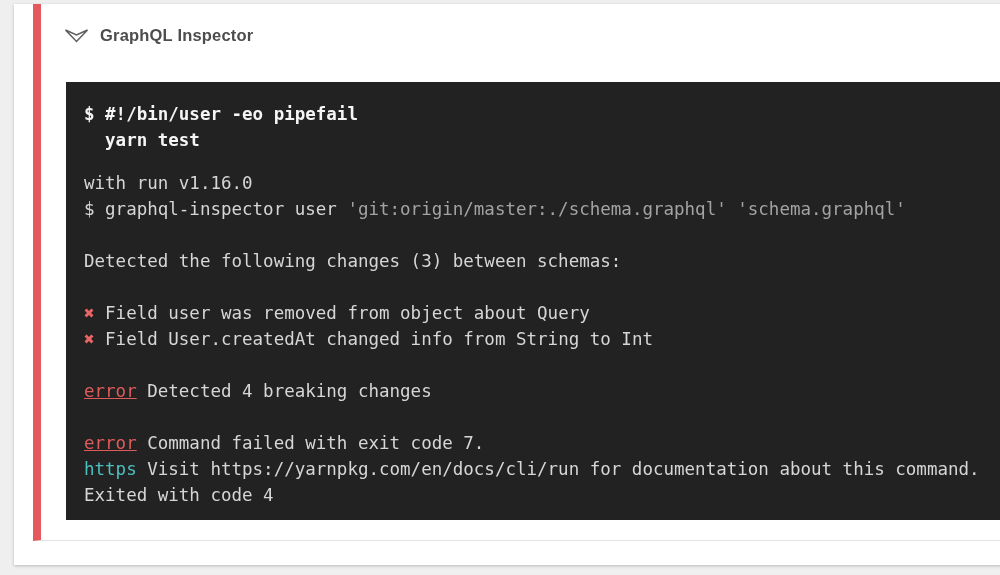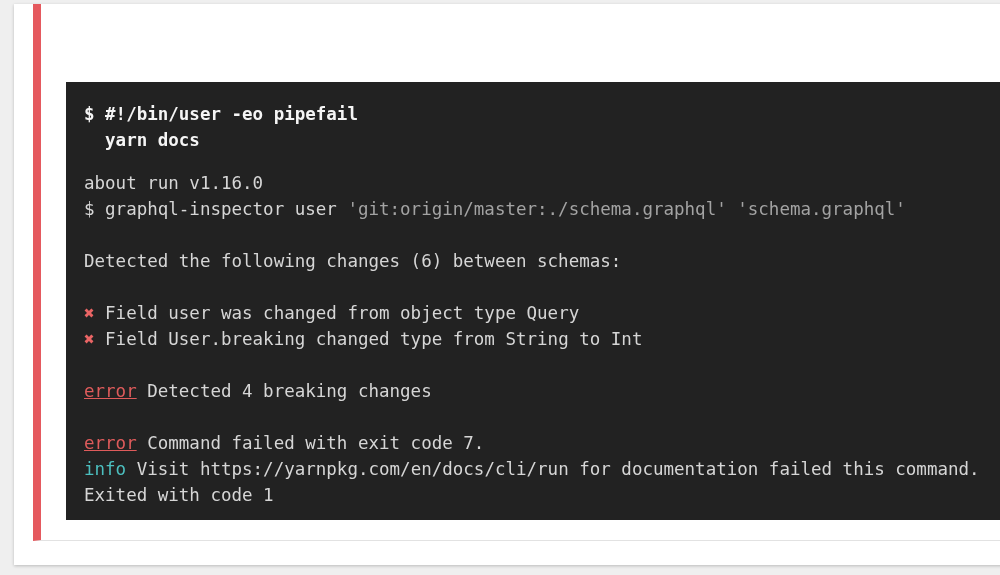--- a/index.html
+++ b/index.html
@@ -99,39 +99,49 @@
   .xmark { color: var(--xmark-red, #ea6565); }
   .err   { color: var(--error-red, #de5b5b); text-decoration: underline; }
   .info  { color: var(--info-cyan, #4cbfbf); }
 </style>
 </head>
 <body>
 
 <div class="outer-card">
   <div class="step-section">
 
+    <div class="step-header">
+      <button class="collapse-btn">
+        <span>
+          <svg width="27" height="22" viewBox="0 0 28 24">
+            <path d="M2 6.5 L14 19 L26 6.5 L14 12 Z" fill="none" stroke="#5f5f5f" stroke-width="1.7" stroke-linejoin="miter"></path>
+          </svg>
+        </span>
+      </button>
+      <span class="step-title">GraphQL Inspector</span>
+    </div>
 
     <div class="terminal">
 
       <div class="cmd-block">
         <div class="t-line"><span>$ #!/bin/user -eo pipefail</span></div>
-        <div class="t-line"><span>  yarn docs</span></div>
+        <div class="t-line"><span>  yarn test</span></div>
       </div>
 
       <div class="out-block">
-        <div class="t-line"><span>about run v1.16.0</span></div>
+        <div class="t-line"><span>with run v1.16.0</span></div>
         <div class="t-line"><span>$ graphql-inspector user </span><span class="dim">'git:origin/master:./schema.graphql'</span><span> </span><span class="dim">'schema.graphql'</span></div>
         <div class="t-line"></div>
-        <div class="t-line"><span>Detected the following changes (6) between schemas:</span></div>
+        <div class="t-line"><span>Detected the following changes (3) between schemas:</span></div>
         <div class="t-line"></div>
-        <div class="t-line"><span class="xmark">✖</span><span> Field user was changed from object type Query</span></div>
-        <div class="t-line"><span class="xmark">✖</span><span> Field User.breaking changed type from String to Int</span></div>
+        <div class="t-line"><span class="xmark">✖</span><span> Field user was removed from object about Query</span></div>
+        <div class="t-line"><span class="xmark">✖</span><span> Field User.createdAt changed info from String to Int</span></div>
         <div class="t-line"></div>
         <div class="t-line"><span class="err">error</span><span> Detected 4 breaking changes</span></div>
         <div class="t-line"></div>
         <div class="t-line"><span class="err">error</span><span> Command failed with exit code 7.</span></div>
-        <div class="t-line"><span class="info">info</span><span> Visit https://yarnpkg.com/en/docs/cli/run for documentation failed this command.</span></div>
-        <div class="t-line"><span>Exited with code 1</span></div>
+        <div class="t-line"><span class="info">https</span><span> Visit https://yarnpkg.com/en/docs/cli/run for documentation about this command.</span></div>
+        <div class="t-line"><span>Exited with code 4</span></div>
       </div>
 
     </div>
   </div>
 </div>
 
 </body></html>

